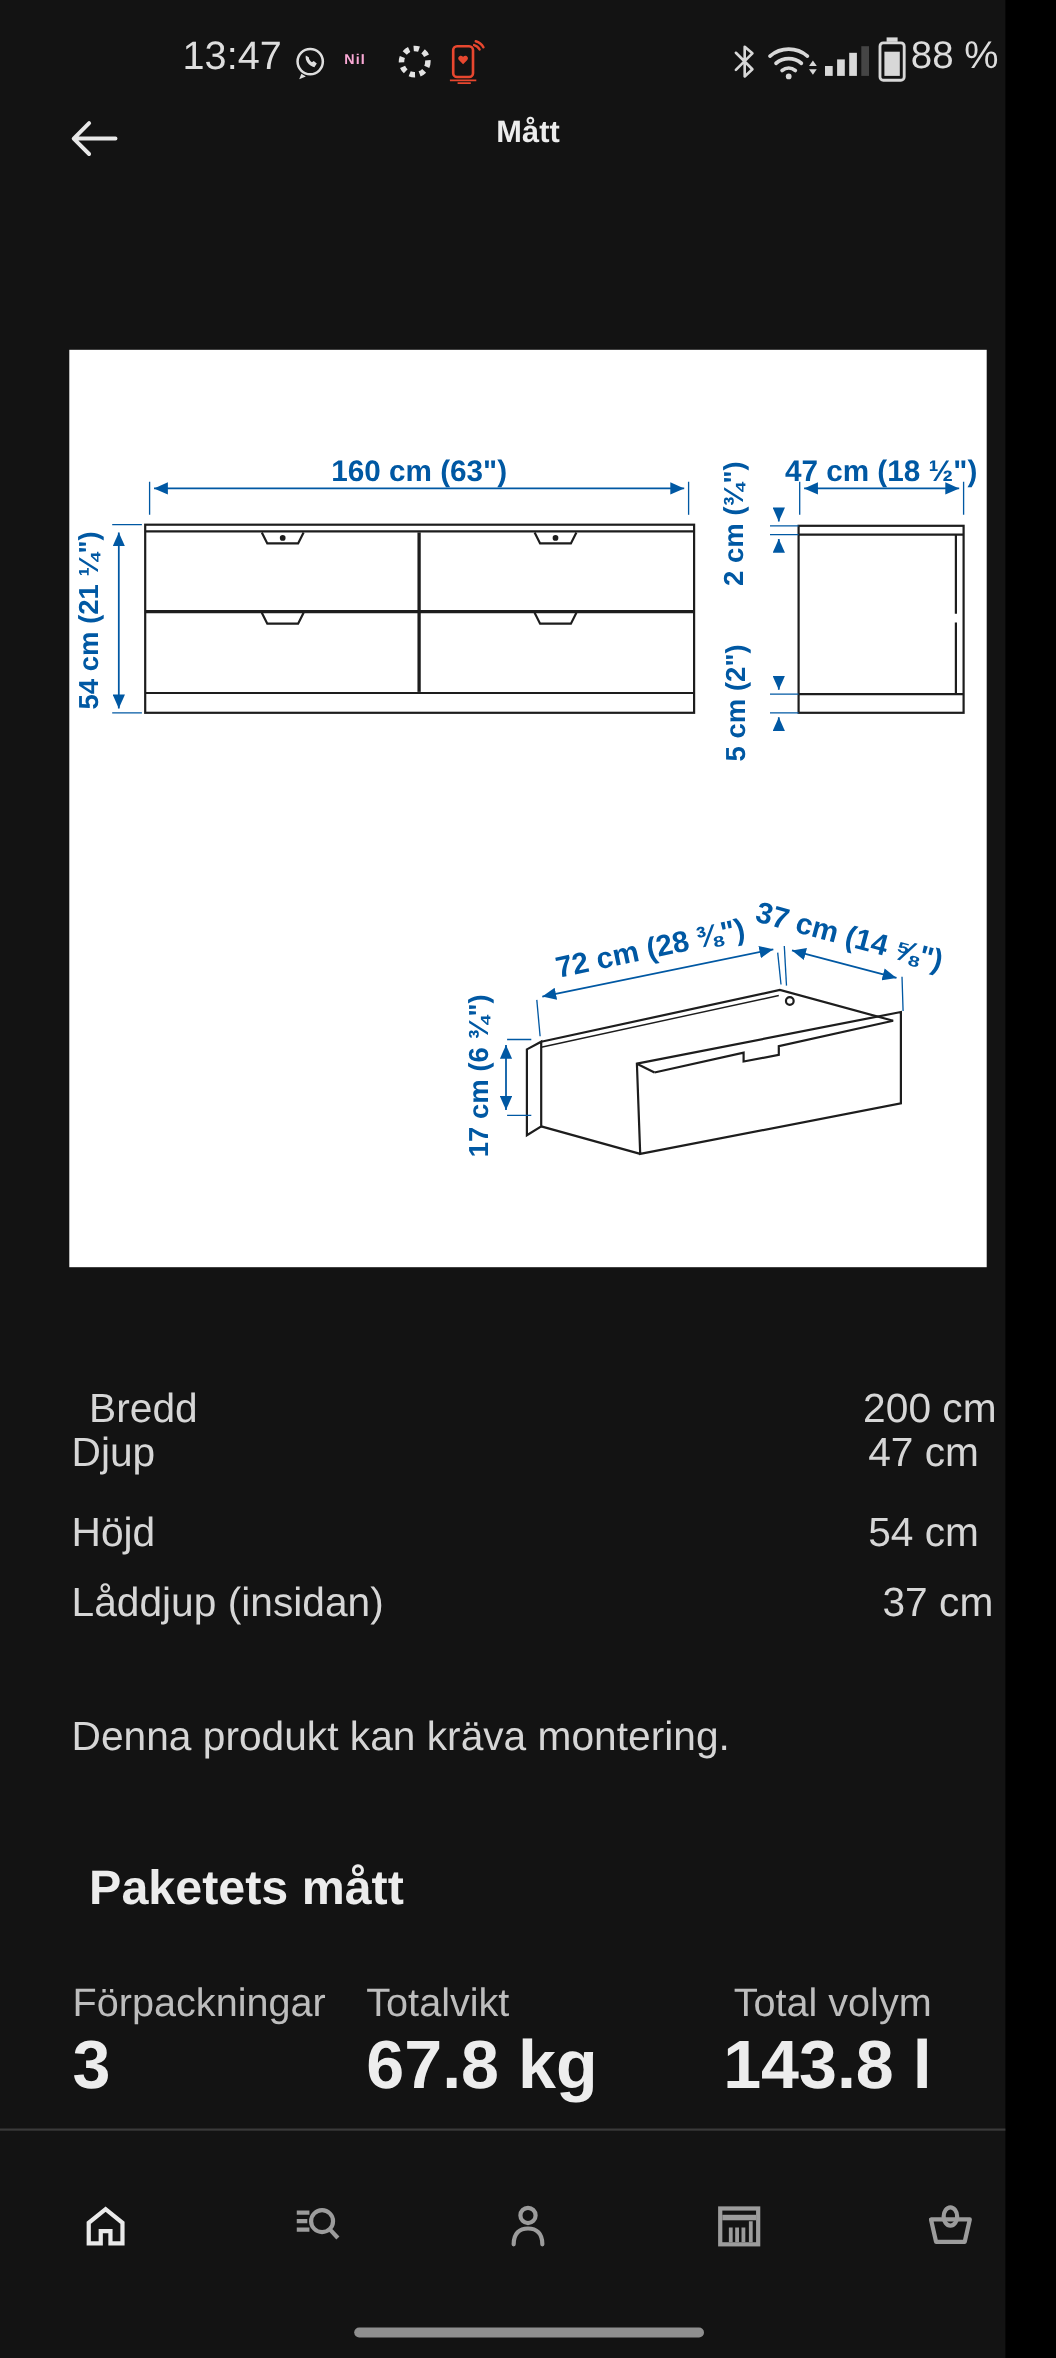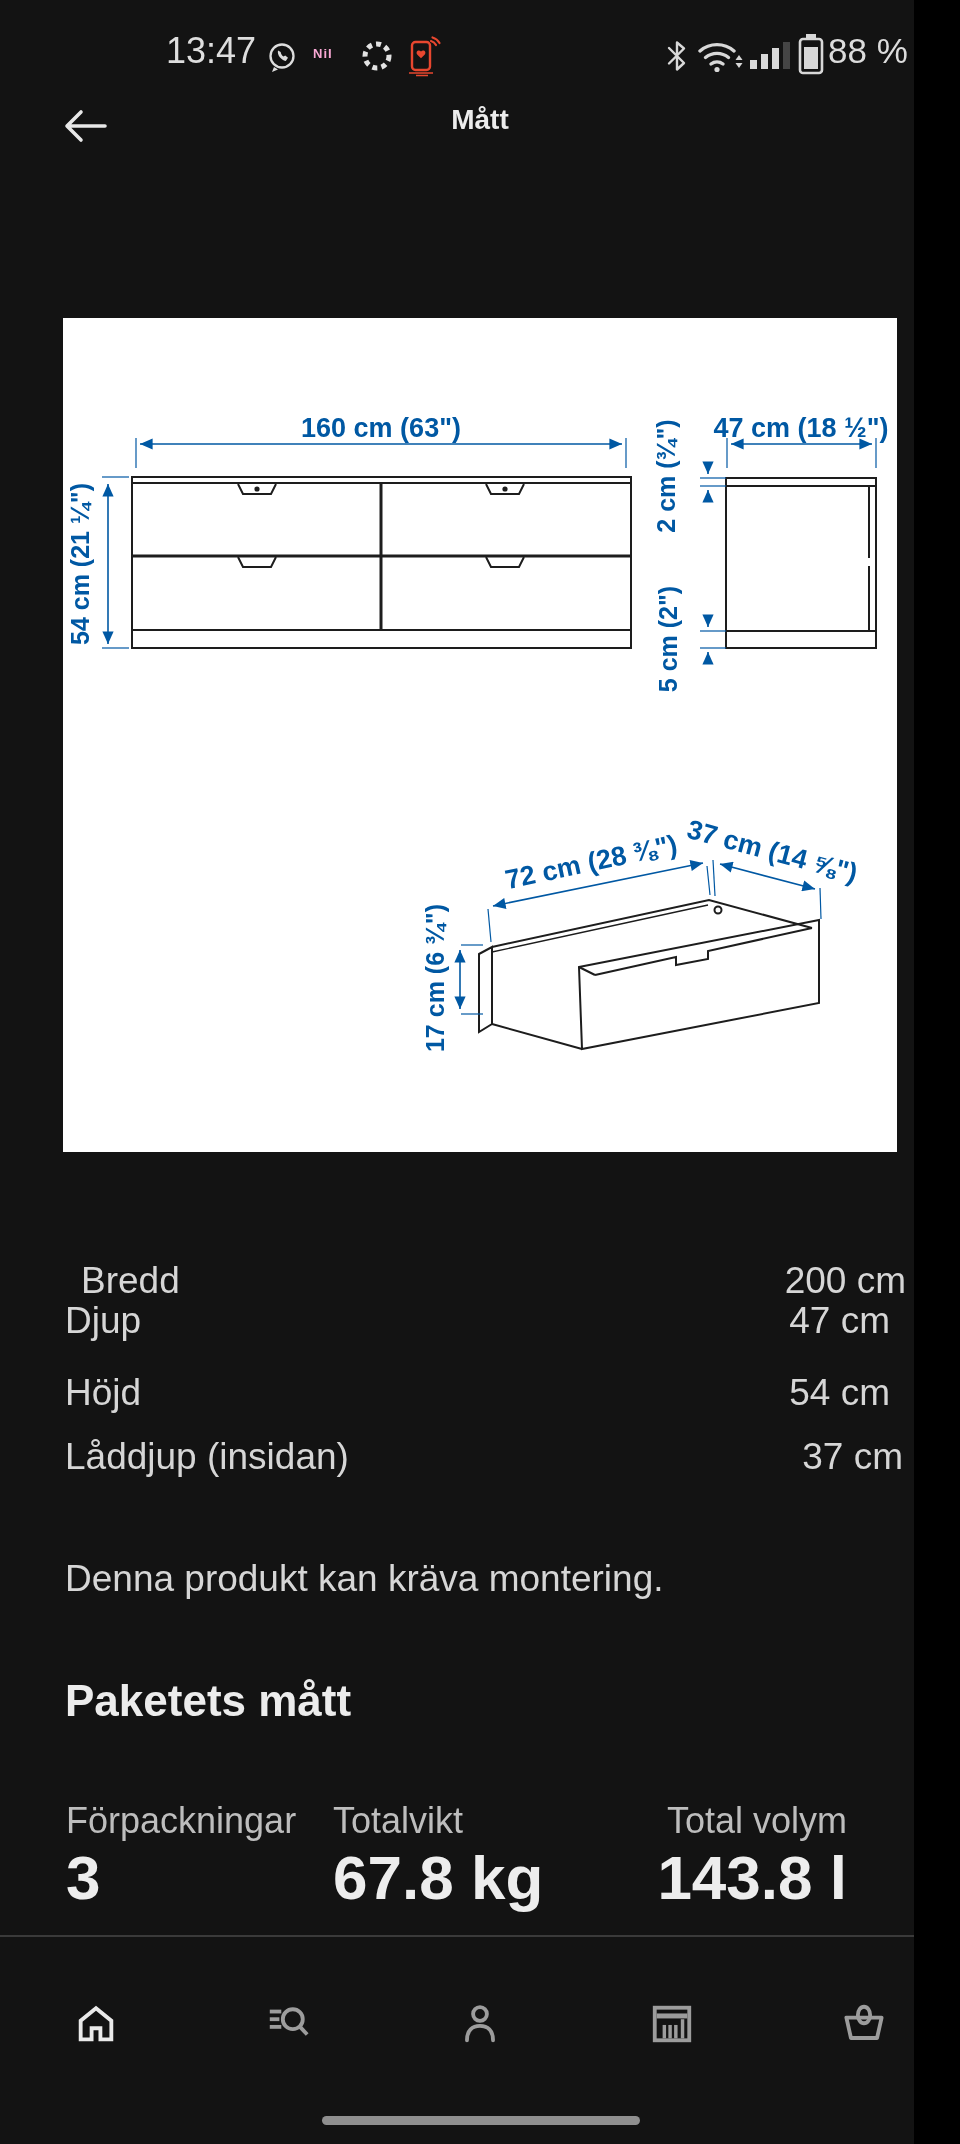--- a/index.html
+++ b/index.html
@@ -25,21 +25,21 @@
   .dim{stroke:#0058a3;stroke-width:1.6;fill:none;}
   .tick{stroke:#0058a3;stroke-width:1.2;fill:none;}
   .dimtxt{fill:#0058a3;font-weight:bold;font-size:27px;font-family:"Liberation Sans","DejaVu Sans",sans-serif;}
   .dimtxt.sm{font-size:25px;}
 
   
   .spec-row{left:0;top:0;width:960px;height:44px;}
   .spec-label{position:absolute;left:65px;top:0;font-size:37px;color:#d6d6d6;}
   .spec-value{position:absolute;right:70px;top:0;font-size:37px;color:#d6d6d6;}
   .note{left:65px;top:1558px;width:830px;font-size:37px;color:#d6d6d6;}
-  .pkg-heading{left:65px;top:1676px;width:830px;font-size:44px;font-weight:bold;color:#ececec;margin:0;}
+  .pkg-heading{left:65px;top:1676px;width:830px;font-size:44px;font-weight:bold;color:#ececec;margin:16px;}
   .pkg-label{position:absolute;top:1800px;font-size:36px;color:#bdbdbd;}
   .pkg-value{position:absolute;top:1842px;font-size:62px;font-weight:bold;color:#ededed;}
   .divider{left:0;top:1935px;width:960px;height:2px;background:#3a3a3a;}
 
   
   .nav{left:0;top:1978px;width:960px;height:92px;display:flex;}
   .nav-item{flex:1;display:flex;align-items:center;justify-content:center;color:#9c9c9c;cursor:pointer;}
   .nav-item.active{color:#eaeaea;}
   .home-indicator{left:322px;top:2116px;width:318px;height:9px;border-radius:5px;background:#8f8f8f;}
 </style>

